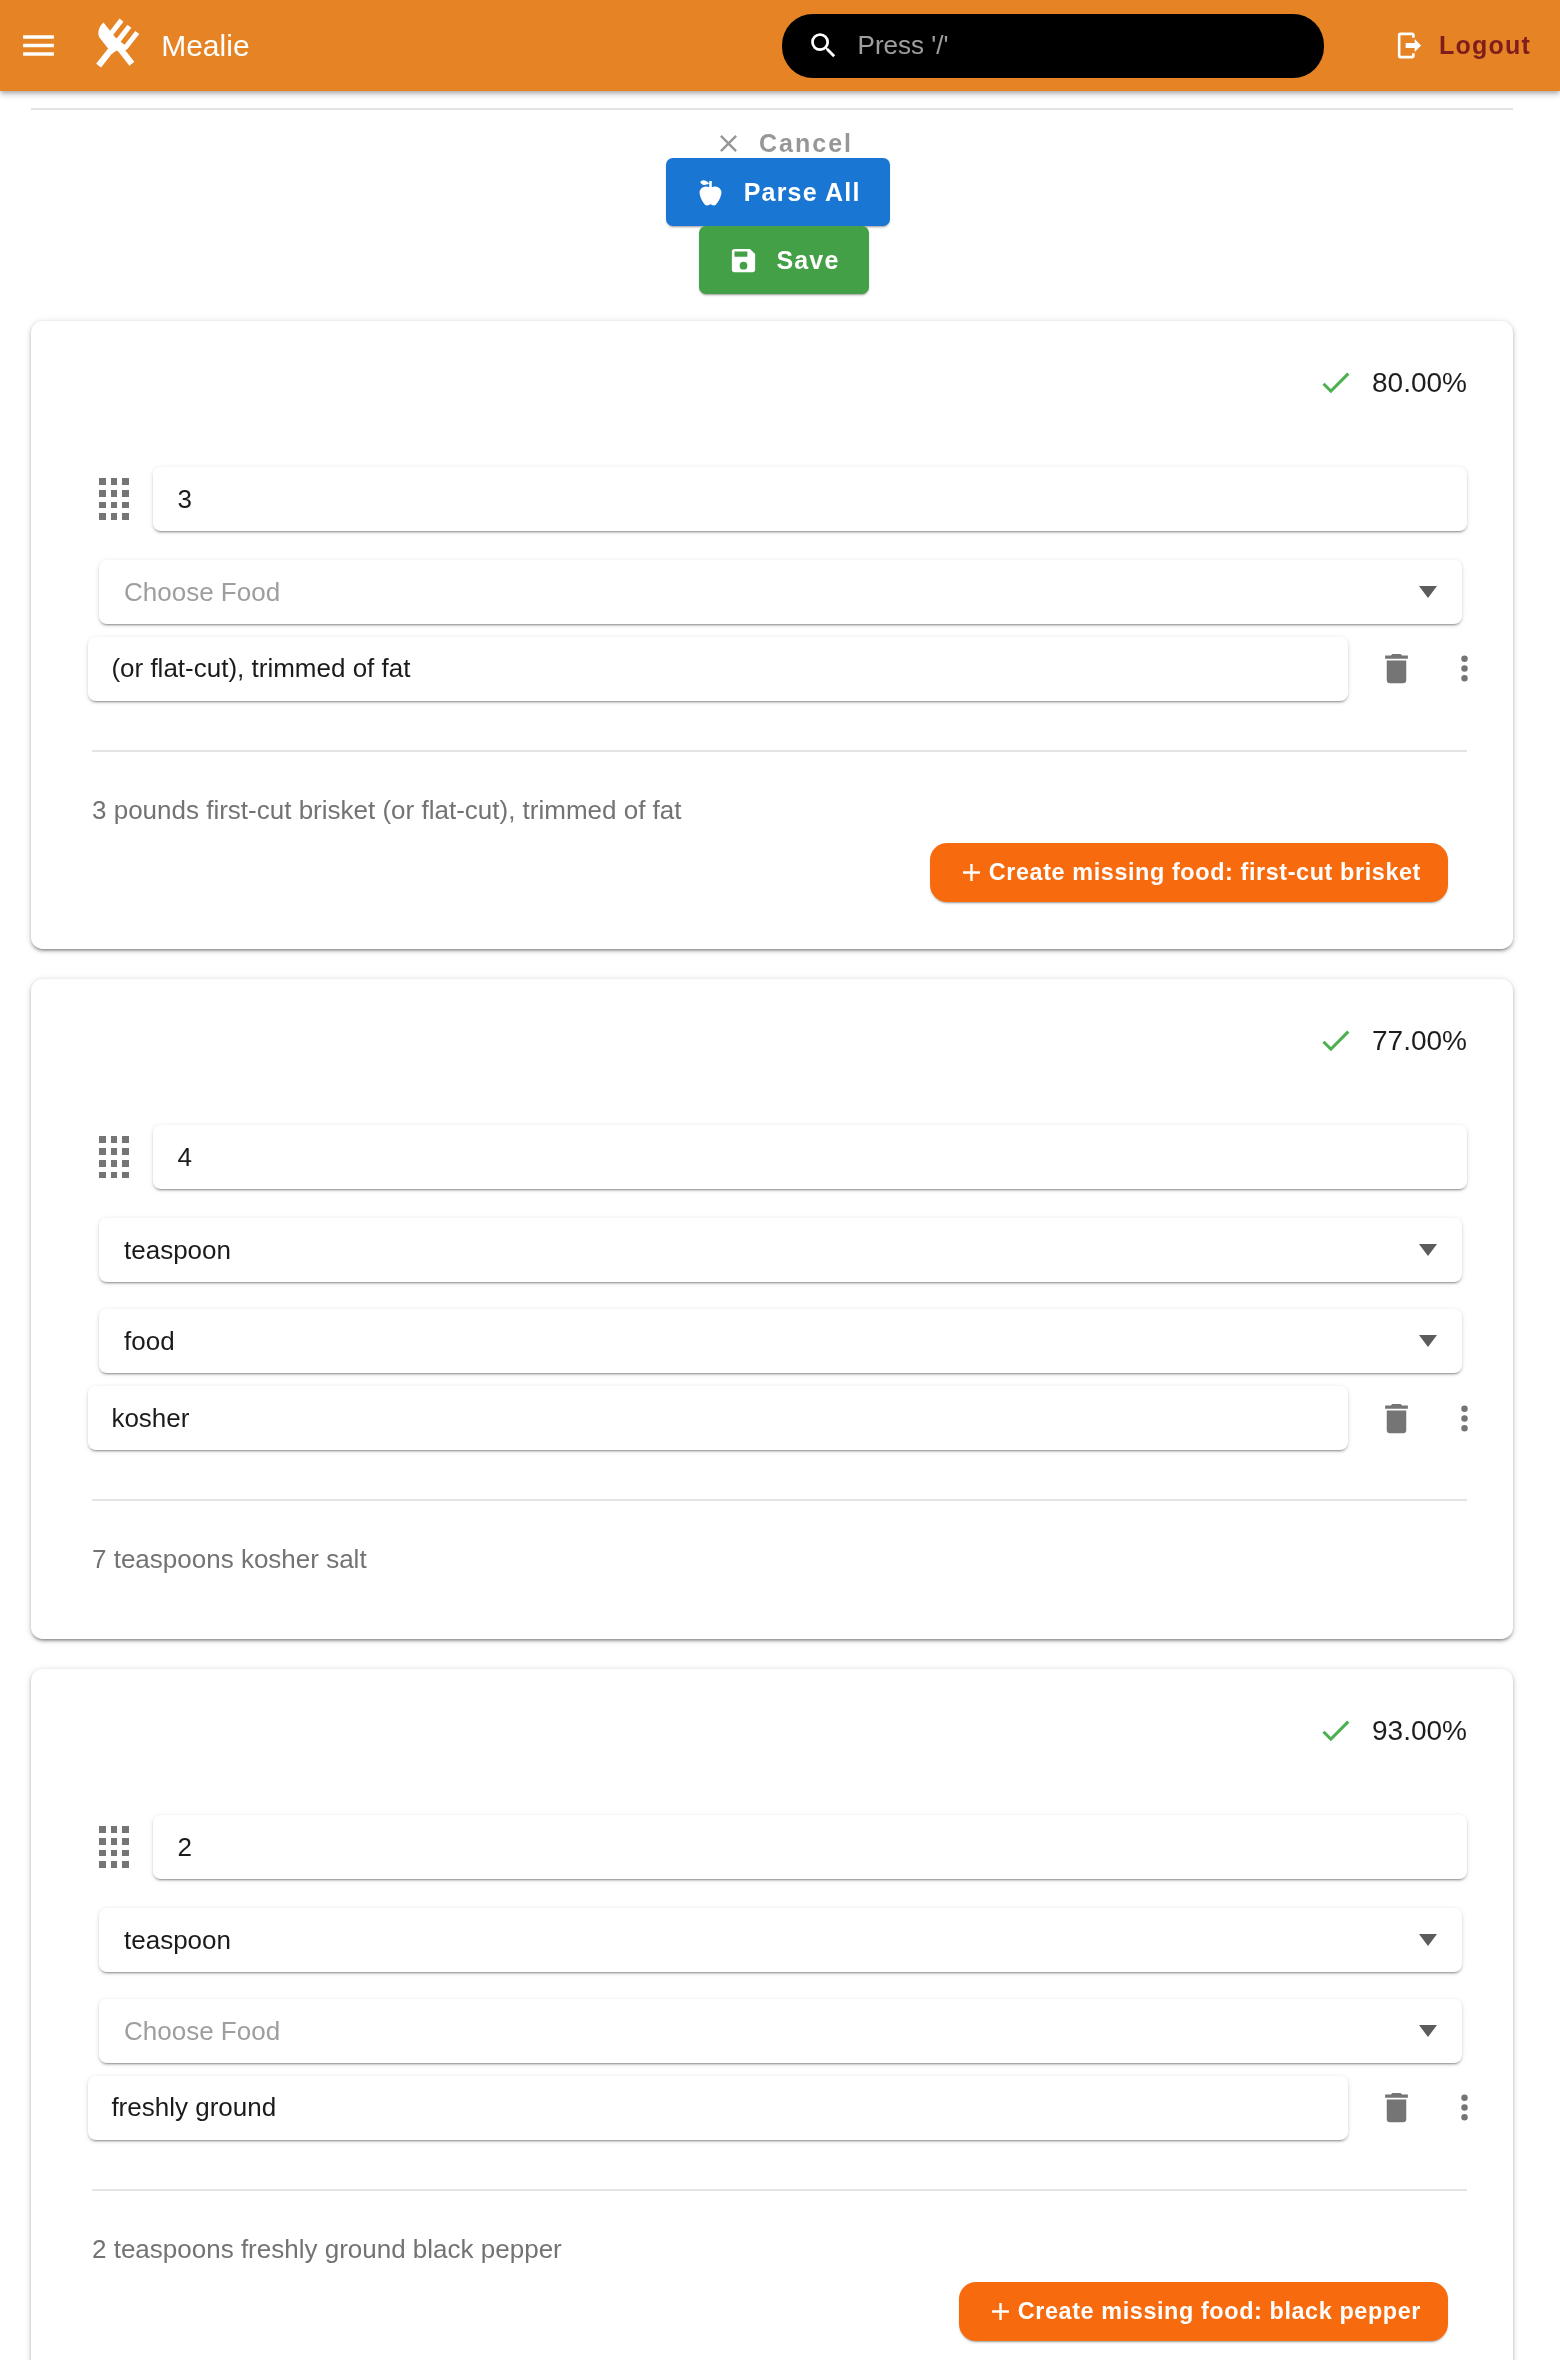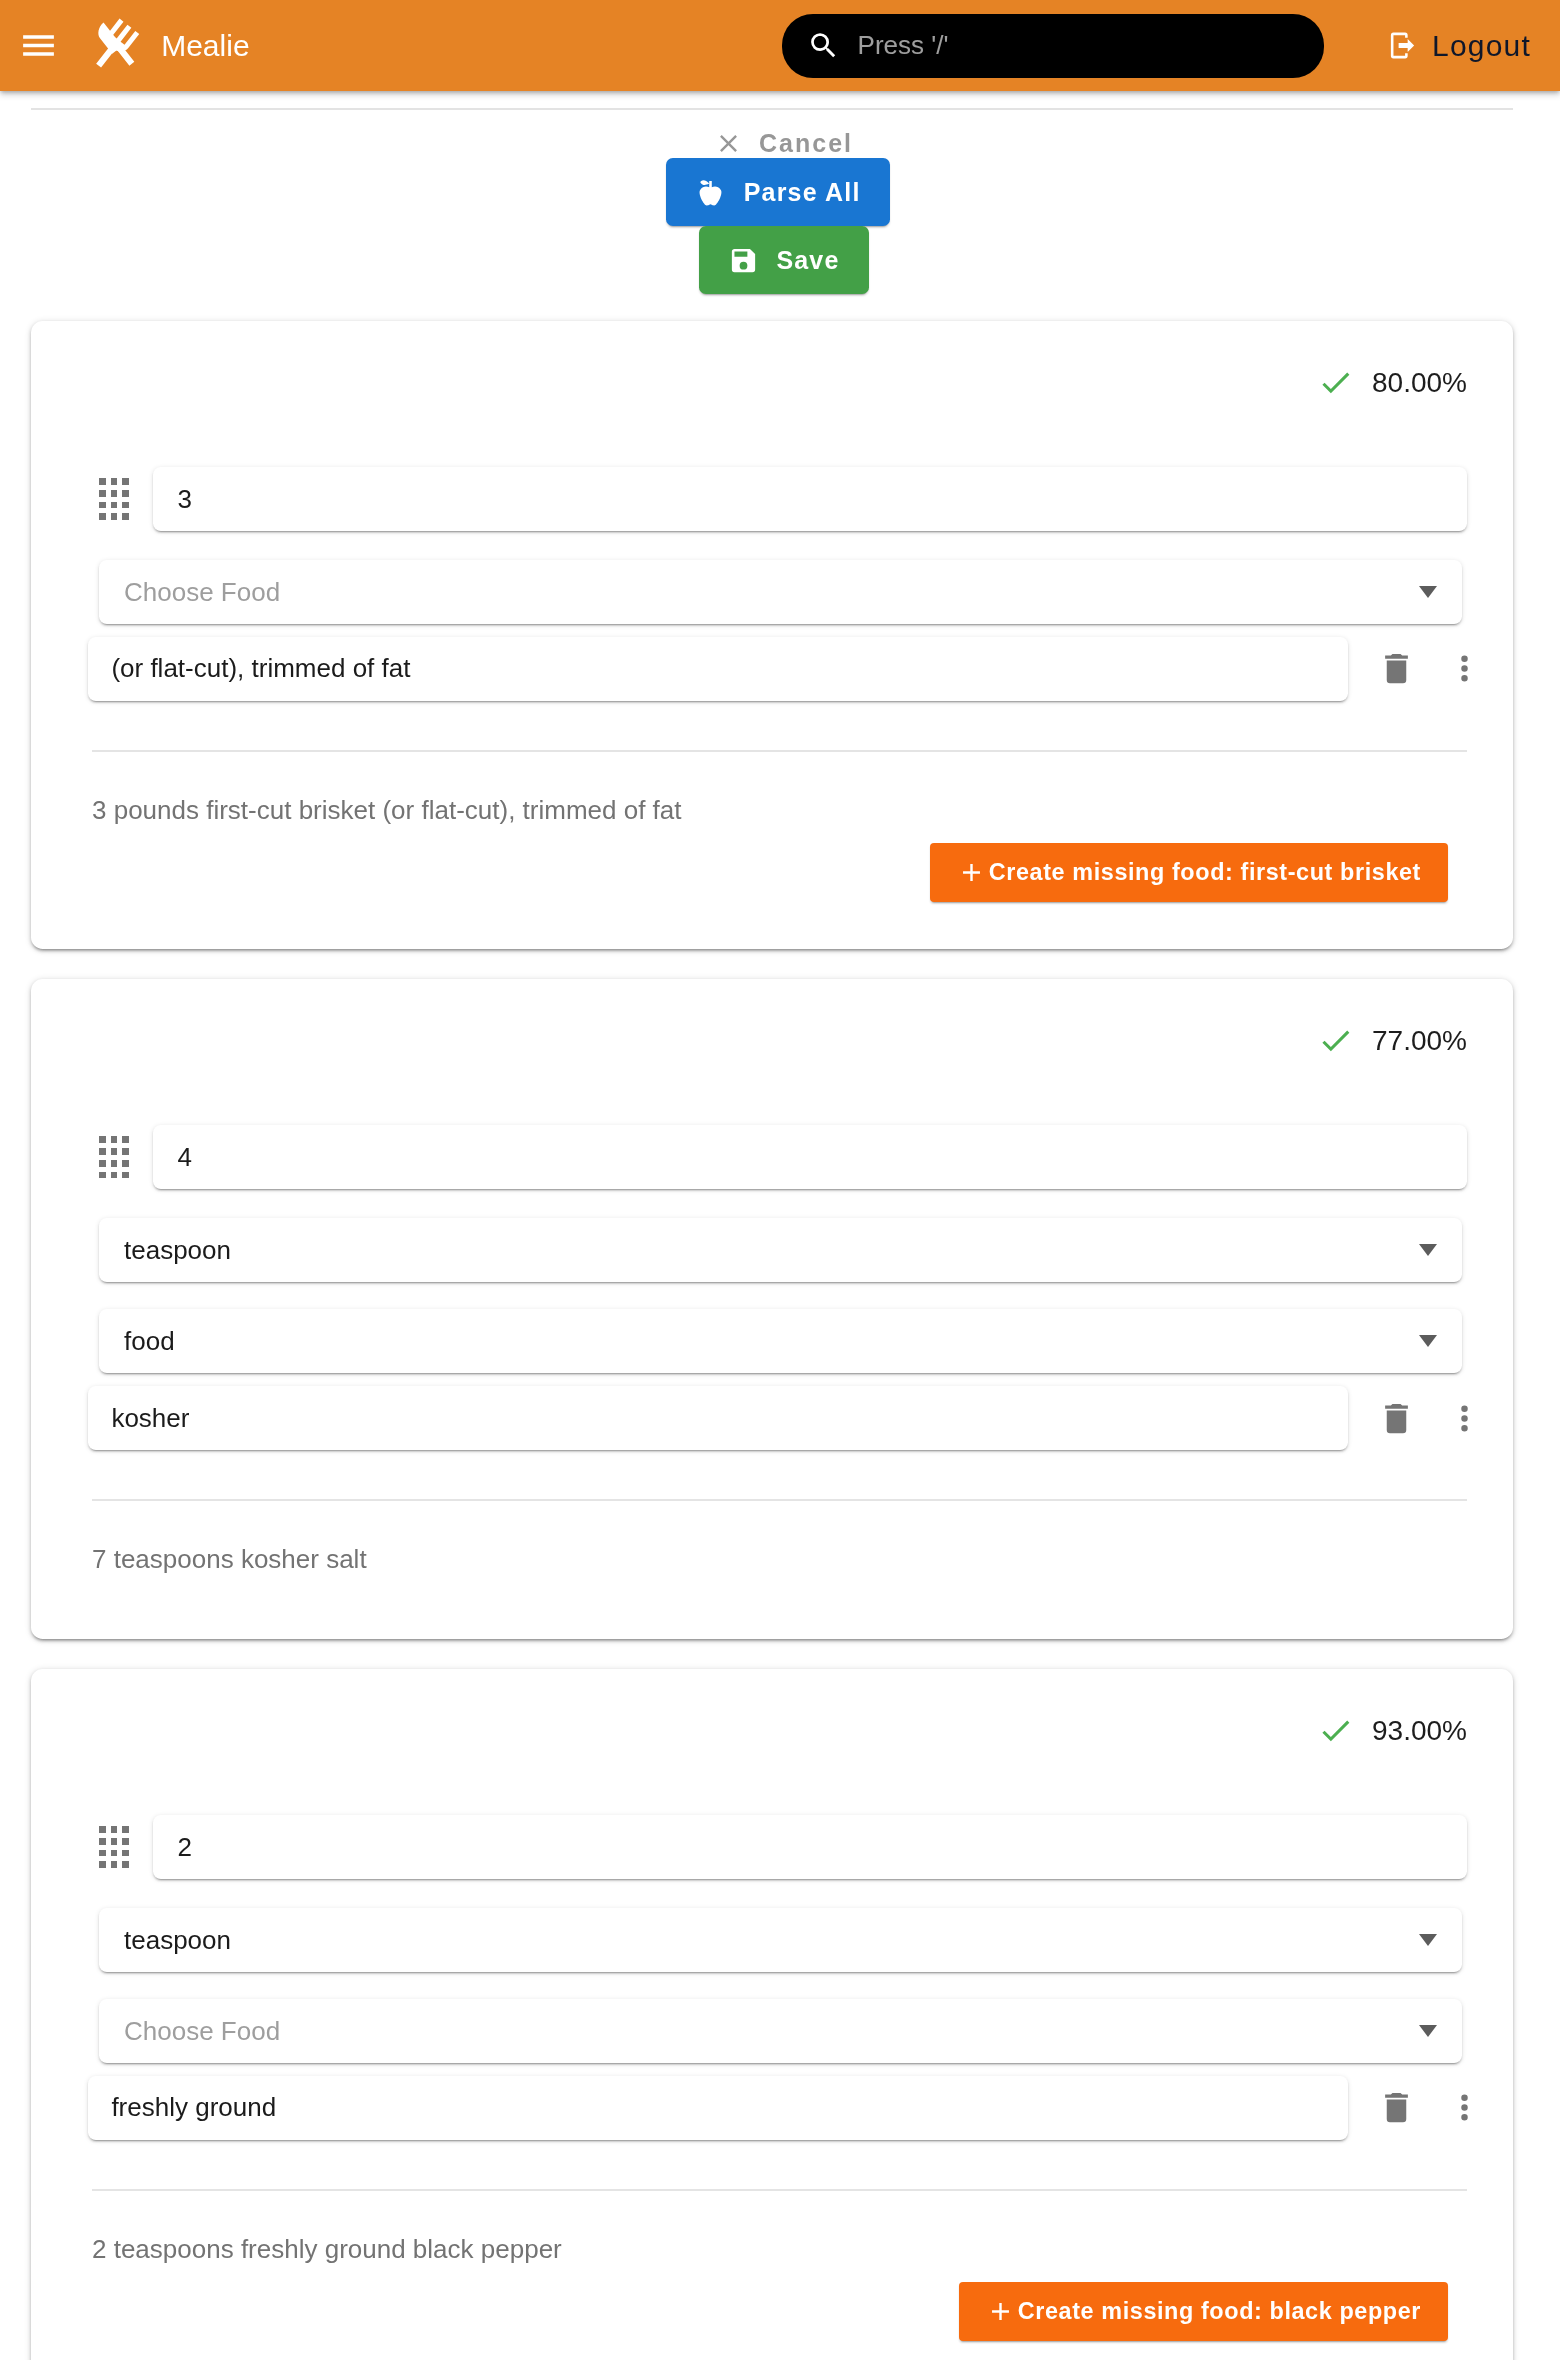--- a/index.html
+++ b/index.html
@@ -25,21 +25,21 @@
   .search-pill {
     position:absolute; left:782px; top:13.7px;
     width:542px; height:64px; border-radius:31px;
     background:#000000;
     display:flex; align-items:center; padding:0 25px;
   }
   .search-placeholder { color:rgba(255,255,255,.62); font-size:26px; margin-left:17.6px; }
   .logout-btn {
     position:absolute; right:29px; top:0; height:91px;
     display:flex; align-items:center; gap:13.7px;
-    color:#0f172a; font-weight:normal; font-size:30px; letter-spacing:1.2px; cursor:pointer;
+    color:#7f1d1d; font-weight:bold; font-size:25px; letter-spacing:1.2px; cursor:pointer;
   }
 
   
   .content { margin:16.6px 47px 0 31px; border-top:2px solid #E3E3E3; }
 
   .toolbar { display:flex; align-items:center; padding:19.5px 0 27px 23.4px;flex-direction:column; }
   .cancel-btn { display:flex; align-items:center; gap:15.6px; color:#979797; font-weight:bold; font-size:25px; letter-spacing:2px; cursor:pointer; }
   .toolbar .spacer { flex:1; }
   .btn {
     height:68px; border-radius:6.8px; border:none;
@@ -92,21 +92,21 @@
 
   .note-row { display:flex; align-items:center; margin-left:57px; }
   .note-input { width:1260px; padding:0 23.4px; outline:none; }
   .icon-btn { background:none; border:none; padding:0; margin-left:29px; cursor:pointer; display:flex; align-items:center; }
 
   .card-divider { border-top:2px solid #E4E4E4; margin:49px 46px 0 61px; }
   .parsed-text { margin:43px 46px 0 61px; font-size:26px; color:#737373; line-height:31px; }
 
   .create-row { display:flex; justify-content:flex-end; margin:17.6px 65px 0 0; }
   .btn-create {
-    background:#F76B0E; border:none; border-radius:4px; height:59px;
+    background:#F76B0E; border:none; border-radius:17px; height:59px;
     display:flex; align-items:center; gap:3px; padding:0 27px;
     color:#fff; font-weight:bold; font-size:23.4px; letter-spacing:0.6px;
     font-family:inherit; cursor:pointer;
     box-shadow:0 2.9px 1px -2px rgba(0,0,0,.2), 0 2px 2px 0 rgba(0,0,0,.14);
   }
 </style>
 </head>
 <body>
 
 <header class="appbar">

